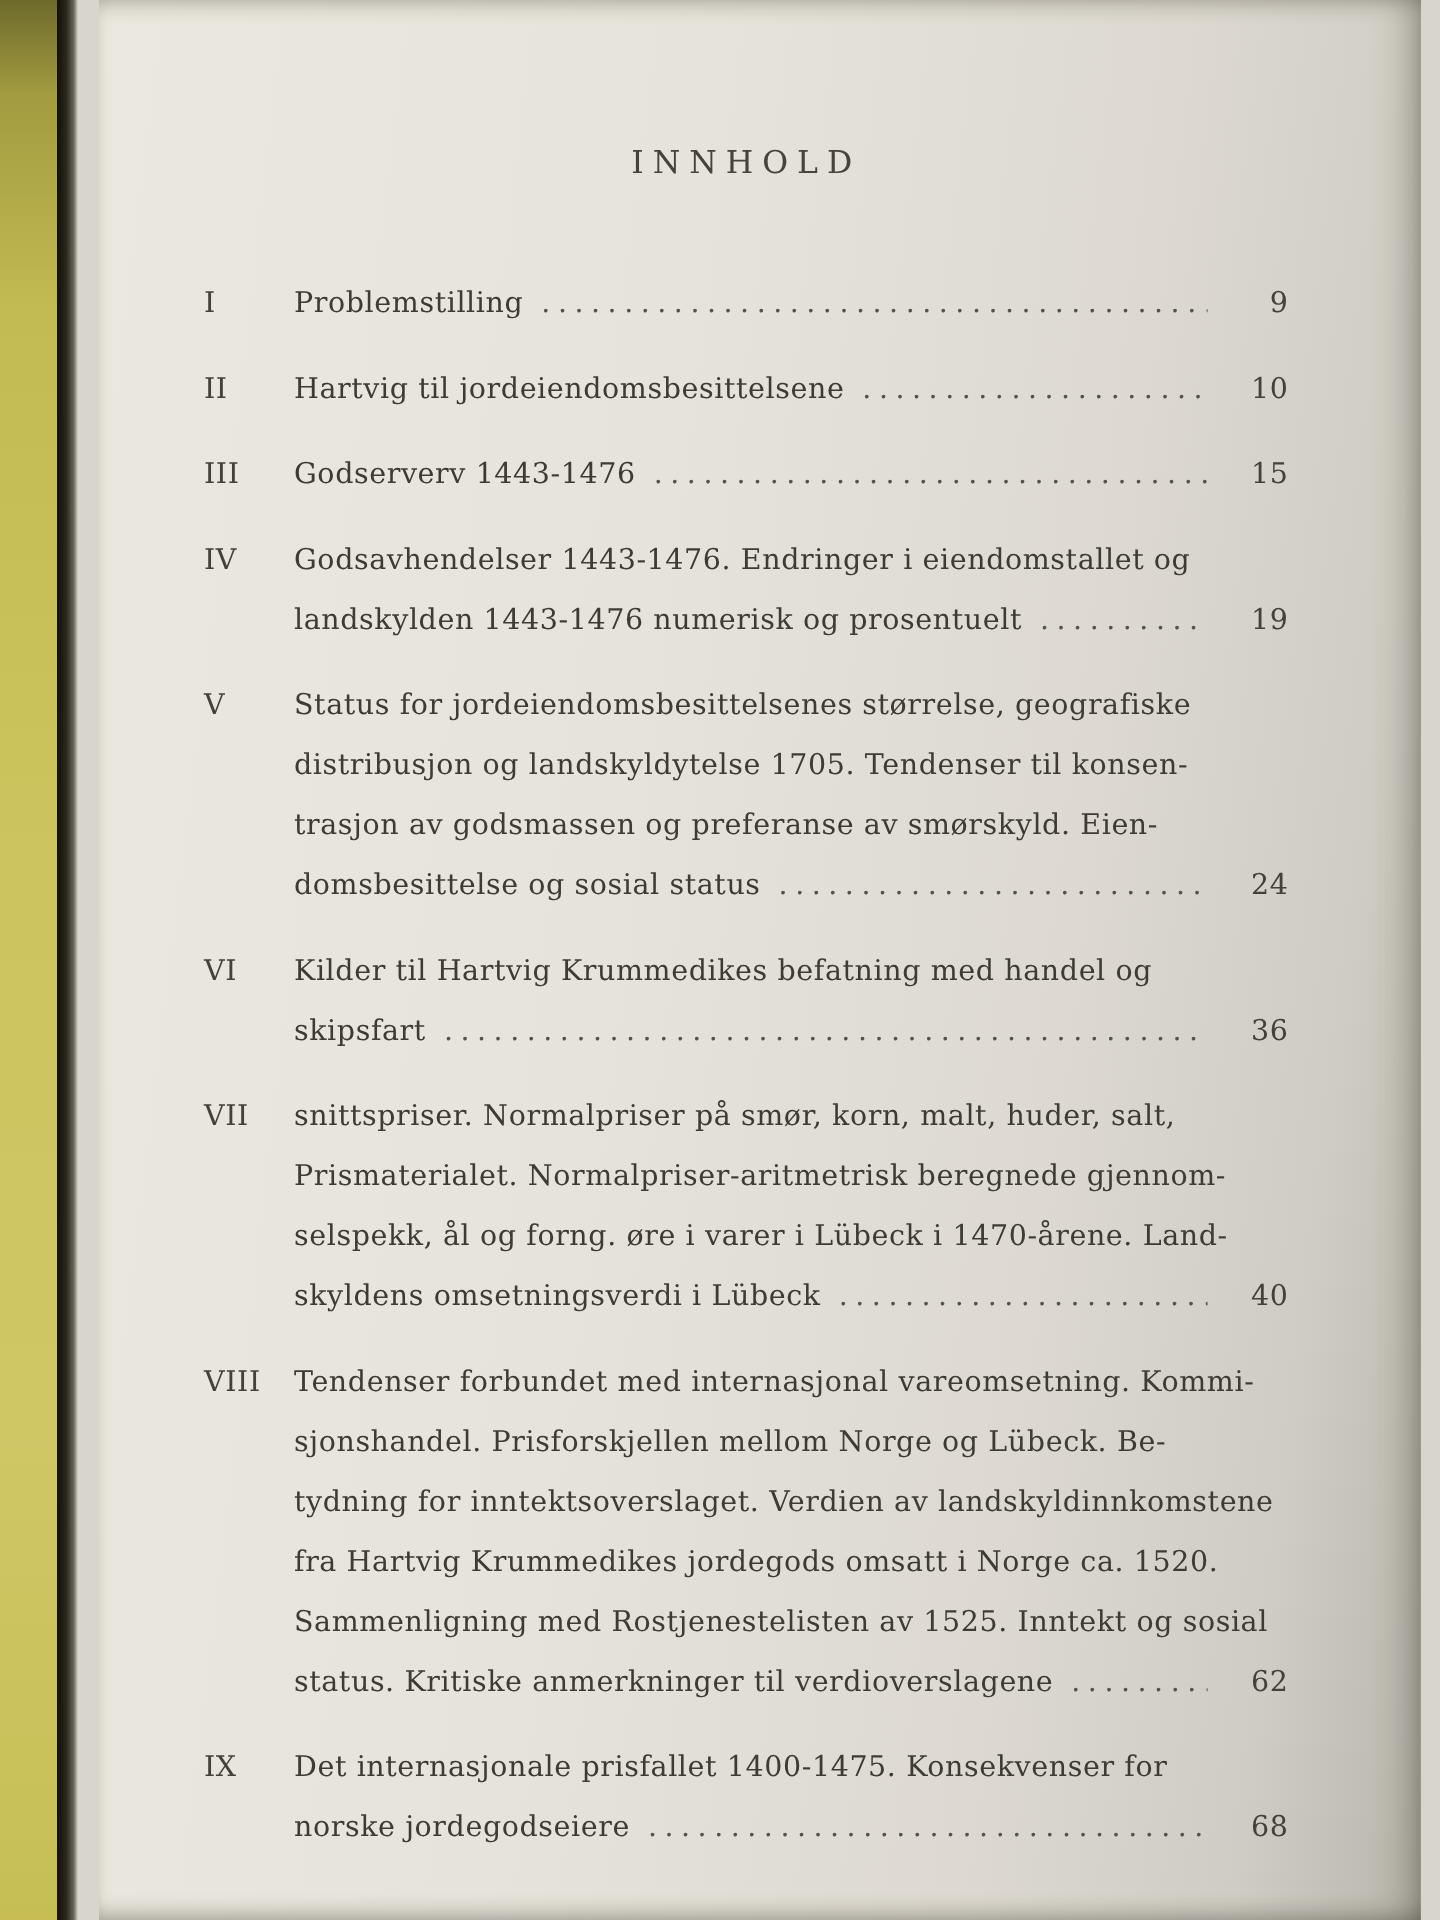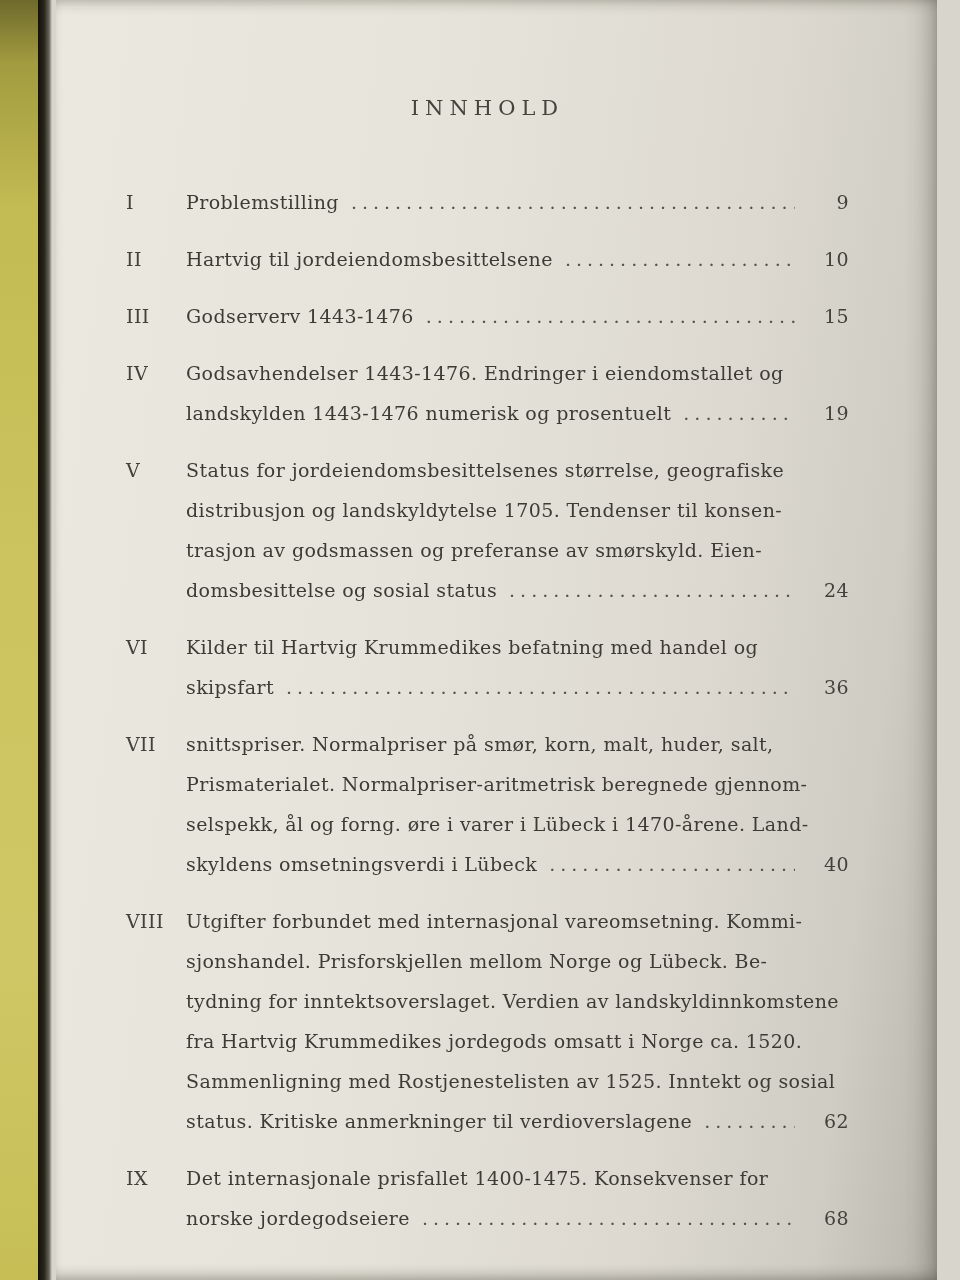--- a/index.html
+++ b/index.html
@@ -28,21 +28,21 @@
   .spine-shadow {
     position: absolute;
     left: 38px; top: 0;
     width: 14px; height: 100%;
     background: linear-gradient(90deg,
       #12100a 0%, #2a271d 45%, #6a675c 80%, rgba(120,117,108,0) 100%);
   }
   
   .page {
     position: absolute;
-    left: 56px; top: 0;
+    left: 66px; top: 0;
     width: 881px; height: 100%;
     background: linear-gradient(97deg,
       #ebe8df 0%, #e6e3da 40%, #ddd9d0 70%, #cfccc3 88%, #b8b5ac 100%);
     box-shadow:
       inset 0 10px 14px -10px rgba(60,55,40,0.35),
       inset 0 -10px 14px -8px rgba(40,36,25,0.35),
       inset -18px 0 26px -14px rgba(60,55,45,0.45);
   }
   .content {
     position: absolute;
@@ -184,21 +184,21 @@
               <div class="entry-line last">
                 <span class="line-text">skyldens omsetningsverdi i Lübeck</span>
                 <span class="leader">..........................................................................................</span>
                 <span class="pageno">40</span>
               </div>
             </div>
           </div>
           <div class="toc-row">
             <div class="numeral">VIII</div>
             <div class="entry-body">
-              <div class="entry-line">Utgifter forbundet med internasjonal vareomsetning.  Kommi-</div>
+              <div class="entry-line">Tendenser forbundet med internasjonal vareomsetning.  Kommi-</div>
               <div class="entry-line">sjonshandel.  Prisforskjellen mellom Norge og Lübeck.  Be-</div>
               <div class="entry-line">tydning for inntektsoverslaget.  Verdien av landskyldinnkomstene</div>
               <div class="entry-line">fra Hartvig Krummedikes jordegods omsatt i Norge ca. 1520.</div>
               <div class="entry-line">Sammenligning med Rostjenestelisten av 1525.  Inntekt og sosial</div>
               <div class="entry-line last">
                 <span class="line-text">status.  Kritiske anmerkninger til verdioverslagene</span>
                 <span class="leader">..........................................................................................</span>
                 <span class="pageno">62</span>
               </div>
             </div>

